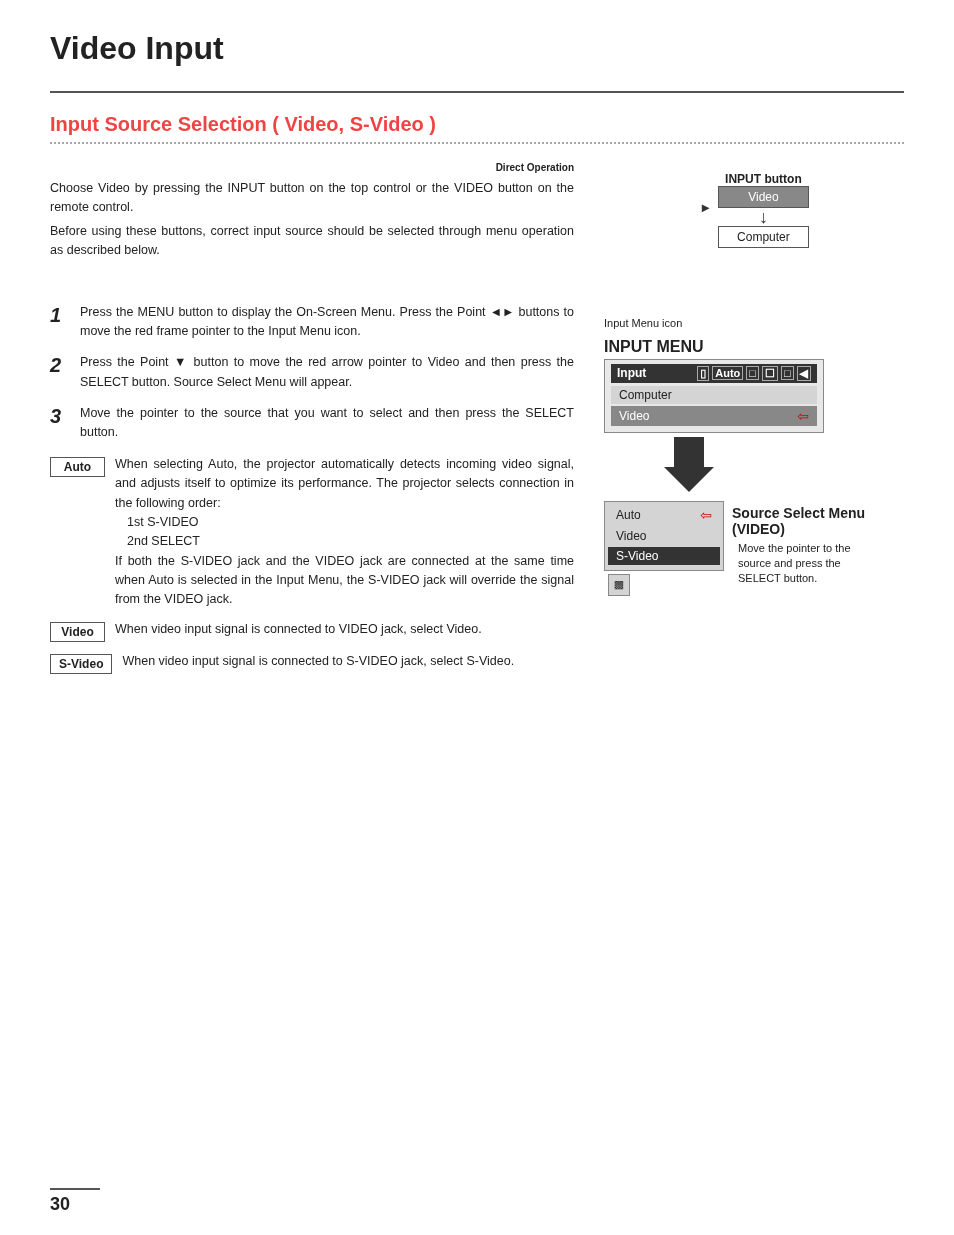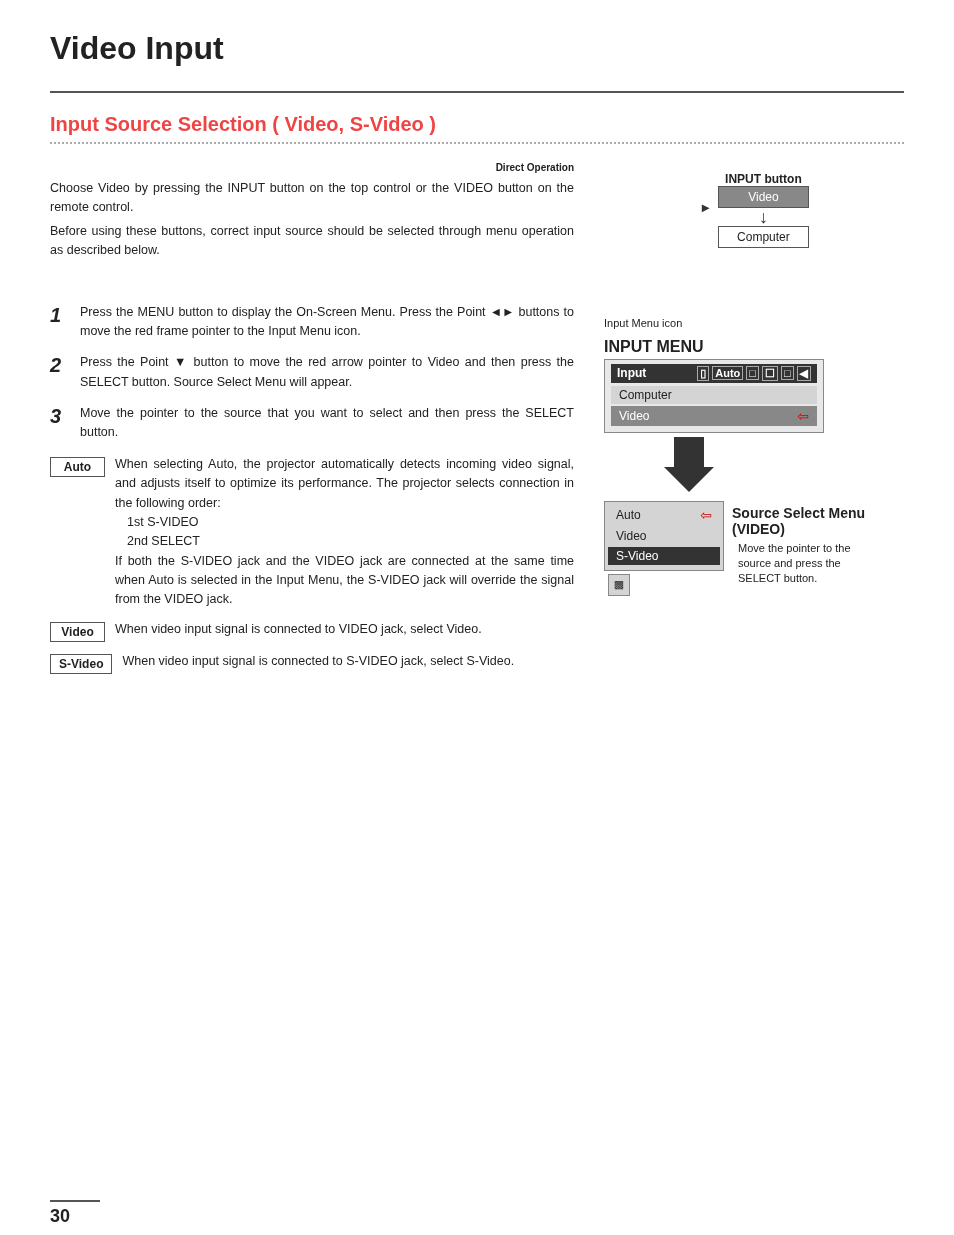--- a/index.html
+++ b/index.html
@@ -228,21 +228,21 @@
       font-size: 11px;
       line-height: 1.4;
       margin-top: 4px;
       margin-left: 6px;
       width: 140px;
     }
 
     
     .page-number {
       position: absolute;
-      bottom: 8px;
+      bottom: 20px;
       left: 50px;
       font-size: 18px;
       font-weight: bold;
       border-top: 2px solid #555;
       padding-top: 4px;
       width: 50px;
     }
 
     .small-arrow {
       color: #c00;

